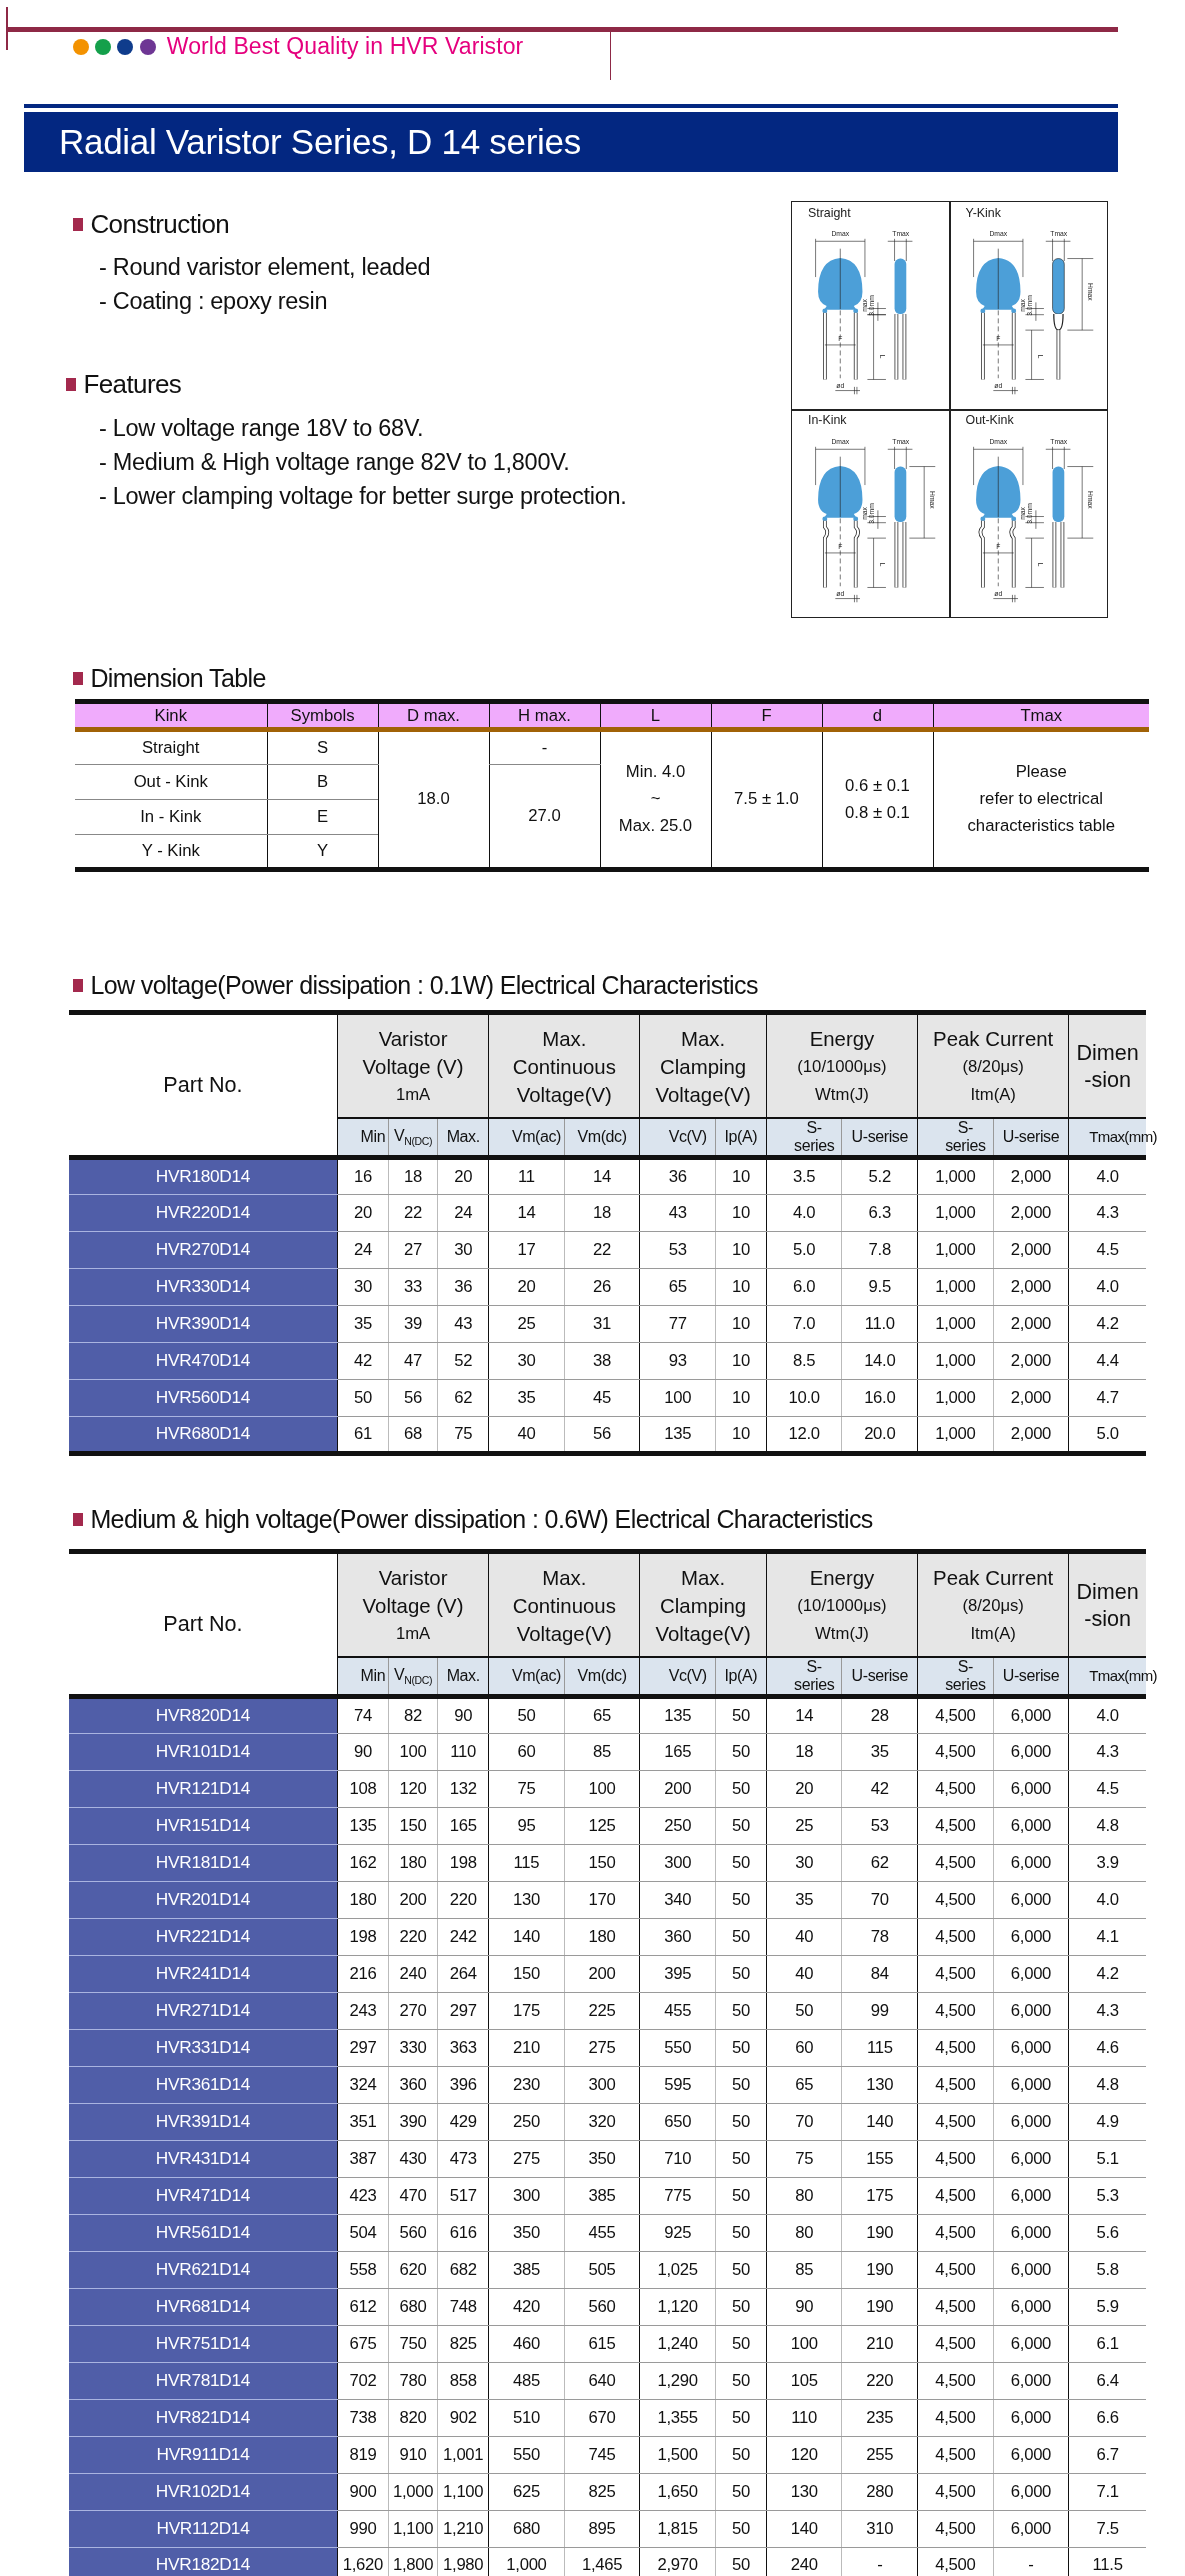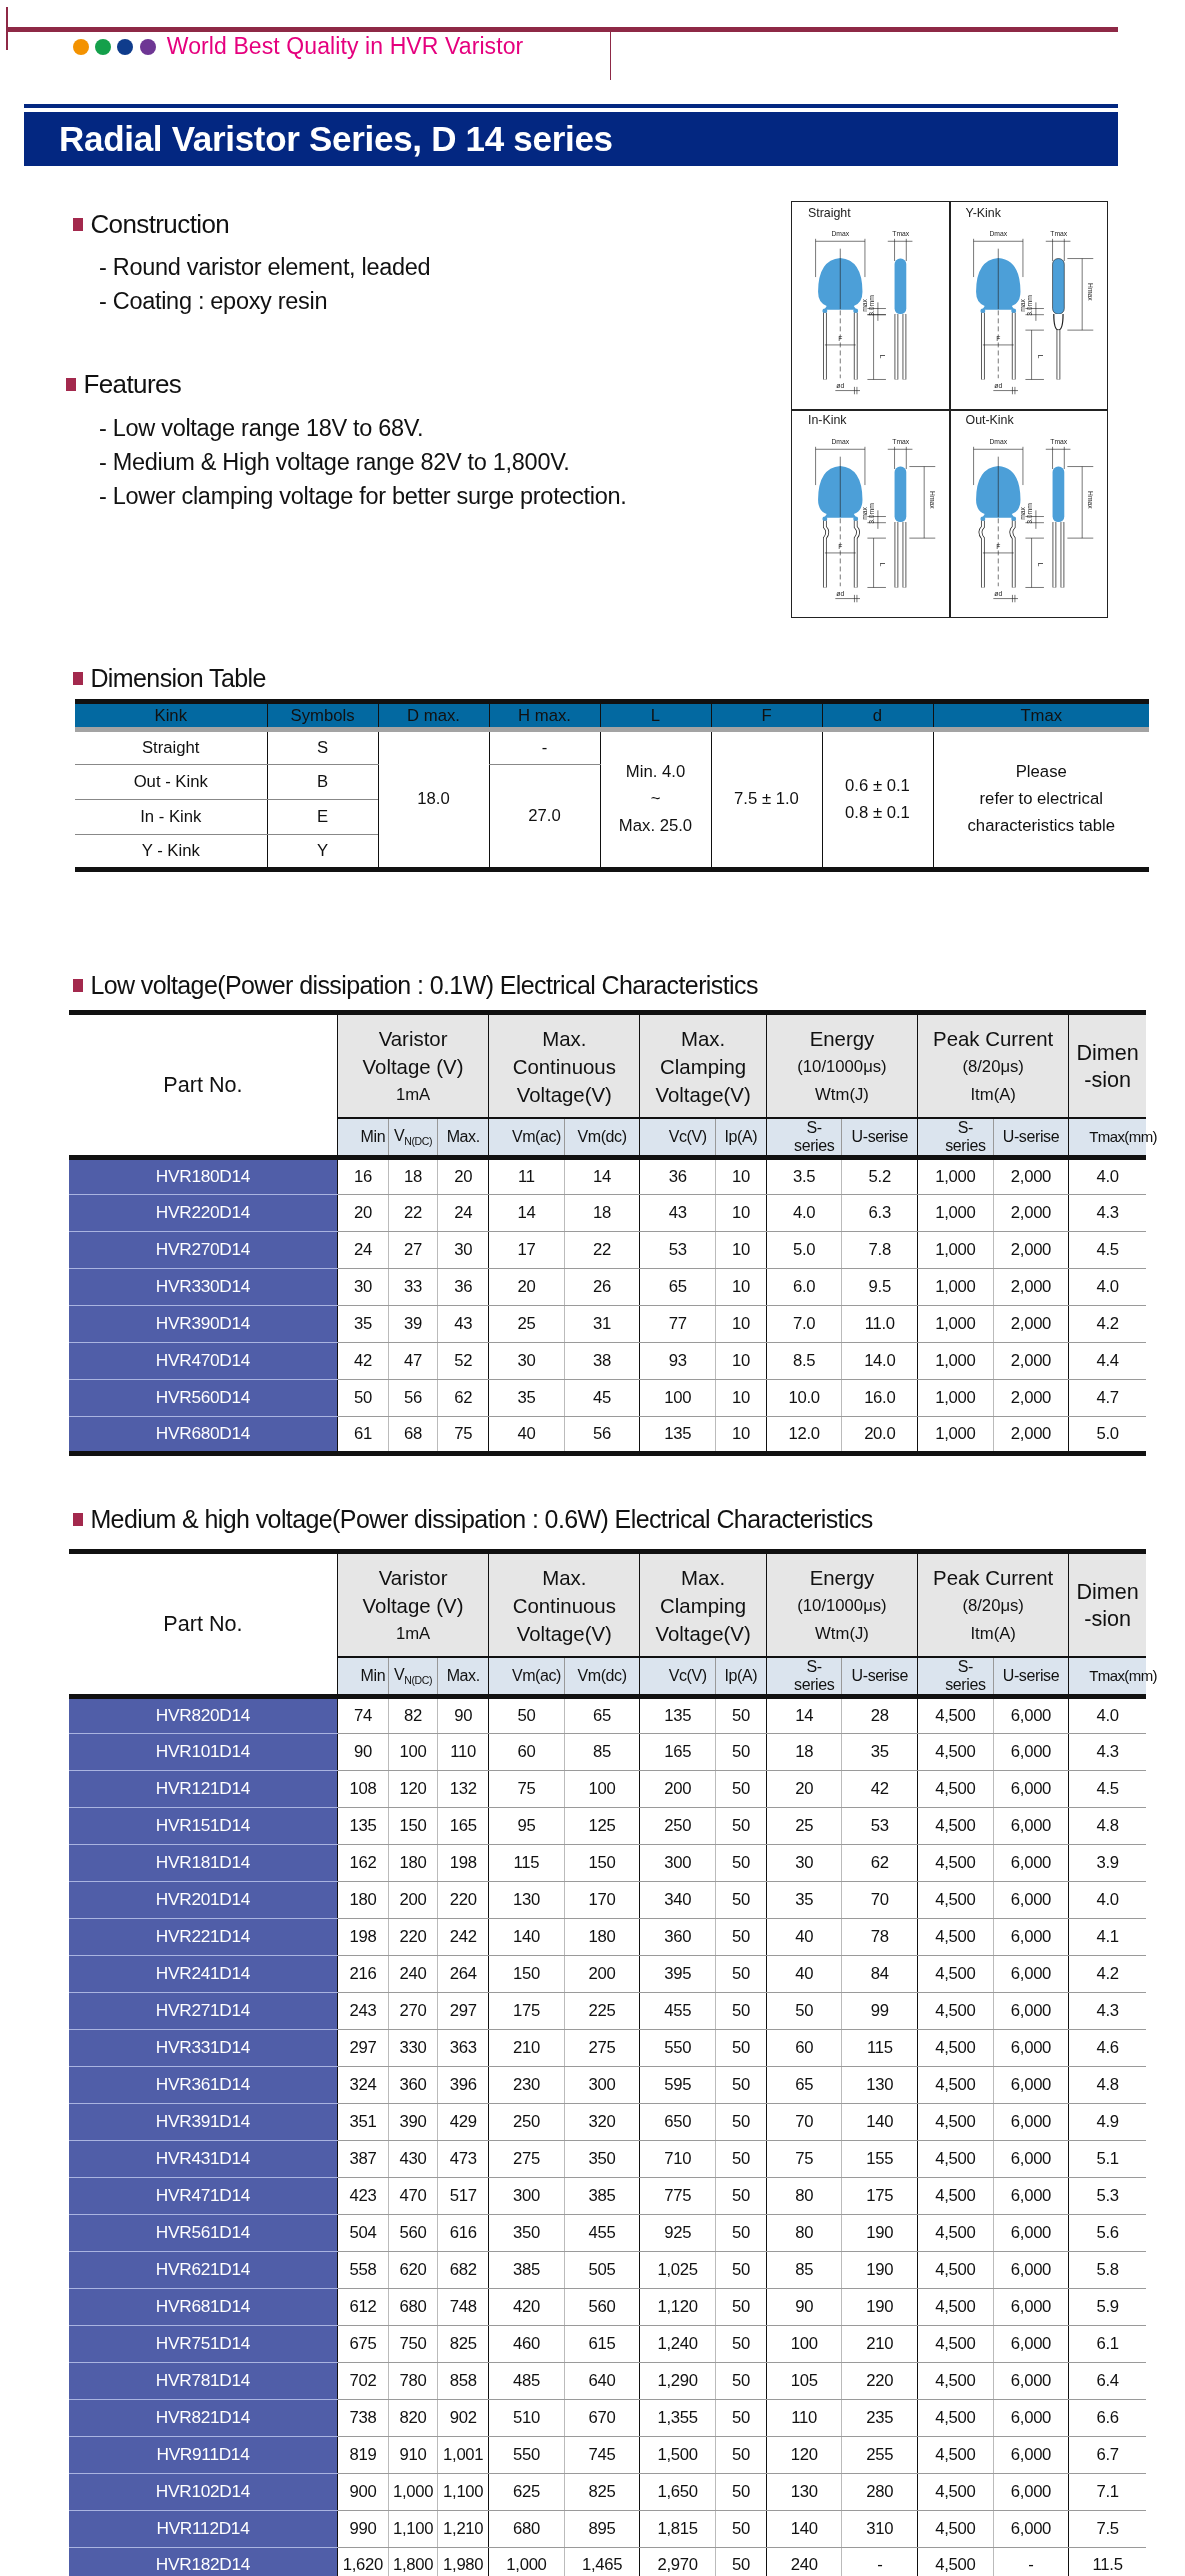--- a/index.html
+++ b/index.html
@@ -9,21 +9,21 @@
   
   .brand-vline { position: absolute; left: 6.2px; top: 7.4px; width: 1.9px; height: 43px; background: #8e2946; }
   .brand-hline { position: absolute; left: 6.2px; top: 26.6px; width: 1112px; height: 5px; background: #8e2946; }
   .brand-divider { position: absolute; left: 610px; top: 31.5px; width: 1.2px; height: 48px; background: #8e2946; }
   .brand-row { position: absolute; left: 73px; top: 33px; display: flex; align-items: center; gap: 6.2px; }
   .dot { width: 16px; height: 16px; border-radius: 50%; display: inline-block; }
   .brand-text { margin-left: 5px; font-size: 23px; color: #e5007e; letter-spacing: 0.1px; white-space: nowrap; }
 
   
   .banner-line { position: absolute; left: 24px; top: 104px; width: 1094px; height: 3.7px; background: #032781; }
-  .banner { position: absolute; left: 24px; top: 112px; width: 1094px; height: 54px; background: #032781; display: flex; align-items: center; padding-left: 35px; font-weight: bold; }
+  .banner { position: absolute; left: 24px; top: 112px; width: 1094px; height: 60px; background: #032781; display: flex; align-items: center; padding-left: 35px; }
   .banner-title { color: #fff; font-size: 35px; letter-spacing: -0.3px; white-space: nowrap; }
 
   
   .sec-head { position: absolute; display: flex; align-items: center; font-size: 26px; color: #111; letter-spacing: -0.6px; white-space: nowrap; }
   .sec-head .sq { width: 10px; height: 12.4px; background: #a3294d; margin-right: 7.4px; display: inline-block; }
   .bullets { position: absolute; left: 99px; font-size: 23.5px; line-height: 34px; white-space: nowrap; letter-spacing: -0.3px; }
 
   
   .diagram { position: absolute; left: 791px; top: 201px; width: 317px; height: 417px; border: 1.9px solid #222; background: #fff; }
   .diagram .panel { position: absolute; width: 50%; height: 50%; }
@@ -31,21 +31,21 @@
   .diagram .hsep { position: absolute; top: 50%; left: 0; height: 1.9px; width: 100%; background: #222; margin-top: -0.6px; }
   .panel-label { position: absolute; left: 16px; top: 3.7px; font-size: 12.4px; color: #222; }
   .panel svg { position: absolute; left: 0; top: 22px; }
 
   
   table { border-collapse: collapse; position: absolute; table-layout: fixed; }
   td, th { text-align: center; vertical-align: middle; font-weight: normal; }
 
   
   .dim-table { left: 75px; top: 699px; width: 1073px; font-size: 16.7px; }
-  .dim-table thead th { background: #0369a1; height: 28px; border-left: 1.2px solid #111; border-top: 5px solid #111; border-bottom: 5px solid #a3a3a3; }
+  .dim-table thead th { background: #f0abfc; height: 28px; border-left: 1.2px solid #111; border-top: 5px solid #111; border-bottom: 5px solid #a16207; }
   .dim-table thead th:first-child { border-left: none; }
   .dim-table tbody td { border-left: 1.2px solid #111; height: 35px; line-height: 1.6; }
   .dim-table tbody td:first-child { border-left: none; }
   .dim-table tbody tr td.rowline { border-bottom: 1.2px solid #888; }
   .dim-table tbody tr:last-child td { border-bottom: 5px solid #111; }
   .dim-table td.span-cell { border-bottom: 5px solid #111; }
 
   
   .el-table { left: 69px; width: 1077px; font-size: 16.7px; }
   .el-table .top th { border-top: 5px solid #111; }

